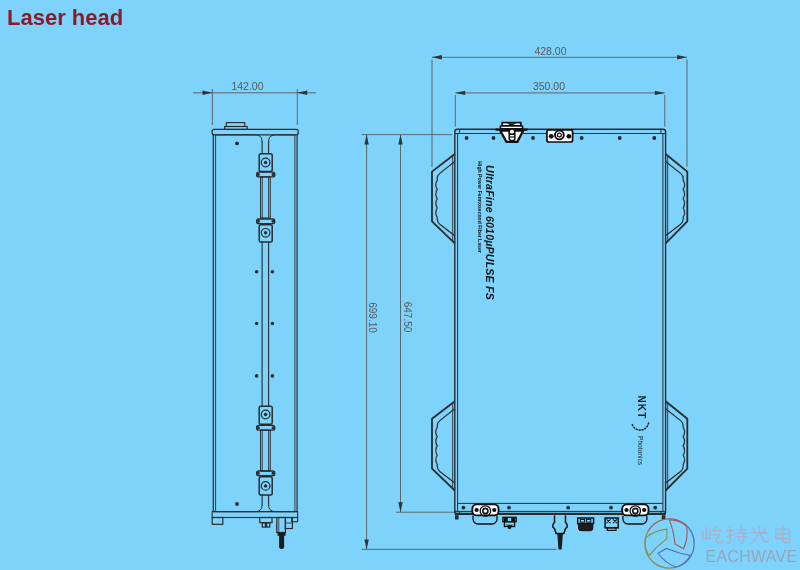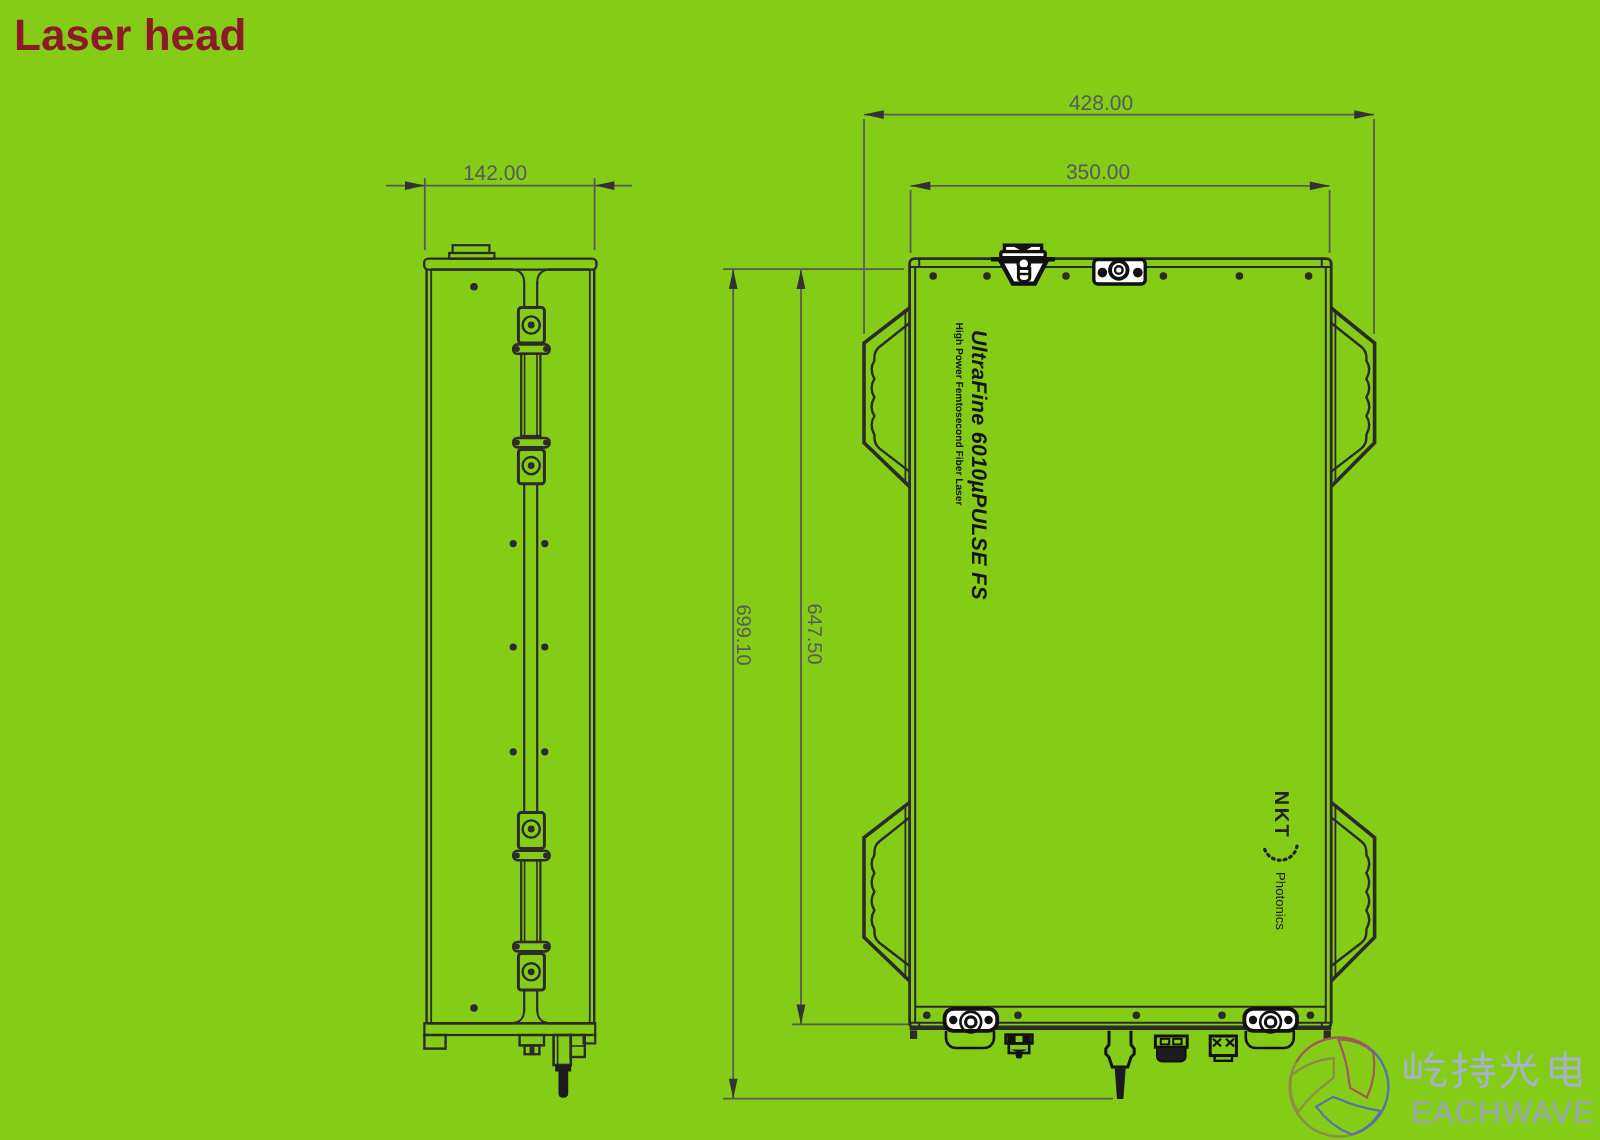--- a/index.html
+++ b/index.html
@@ -1,16 +1,16 @@
 <!DOCTYPE html>
 <html><head>
 <meta charset="utf-8">
 <style>
   html,body{margin:0;padding:0;background:#ffffff;}
-  .page{position:relative;width:800px;height:570px;background:#84cc16;overflow:hidden;
+  .page{position:relative;width:800px;height:570px;background:#7dd3fc;overflow:hidden;
         font-family:"Liberation Sans", sans-serif;}
   svg{position:absolute;left:0;top:0;}
 </style>
 </head>
 <body>
 <div class="page">
 <svg width="800" height="570" viewBox="0 0 800 570">
 
   <g>
     <text x="7" y="25" font-size="22" font-weight="bold" fill="#8e1a28" font-family="Liberation Sans, sans-serif">Laser head</text>

